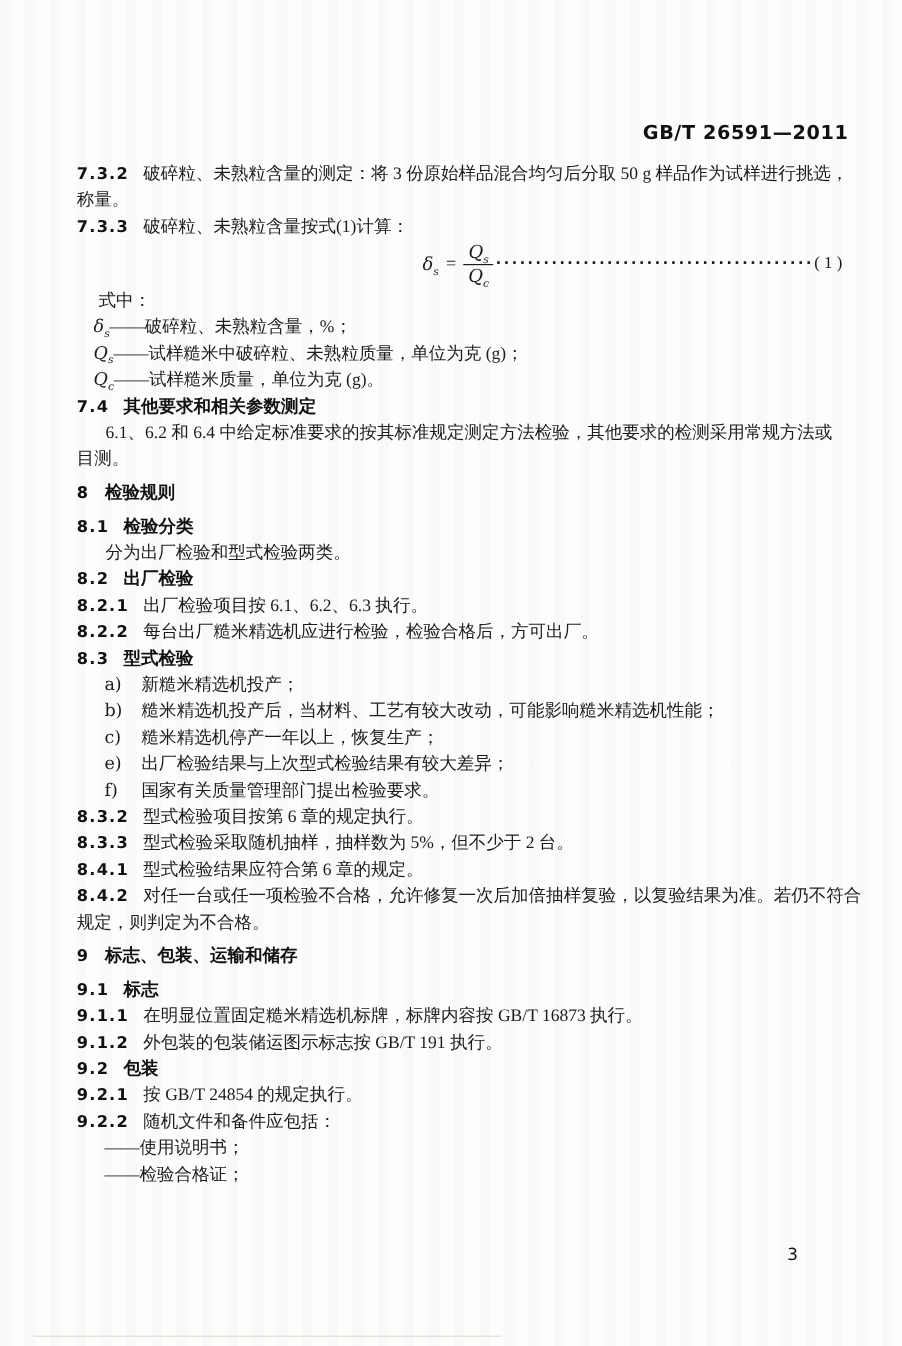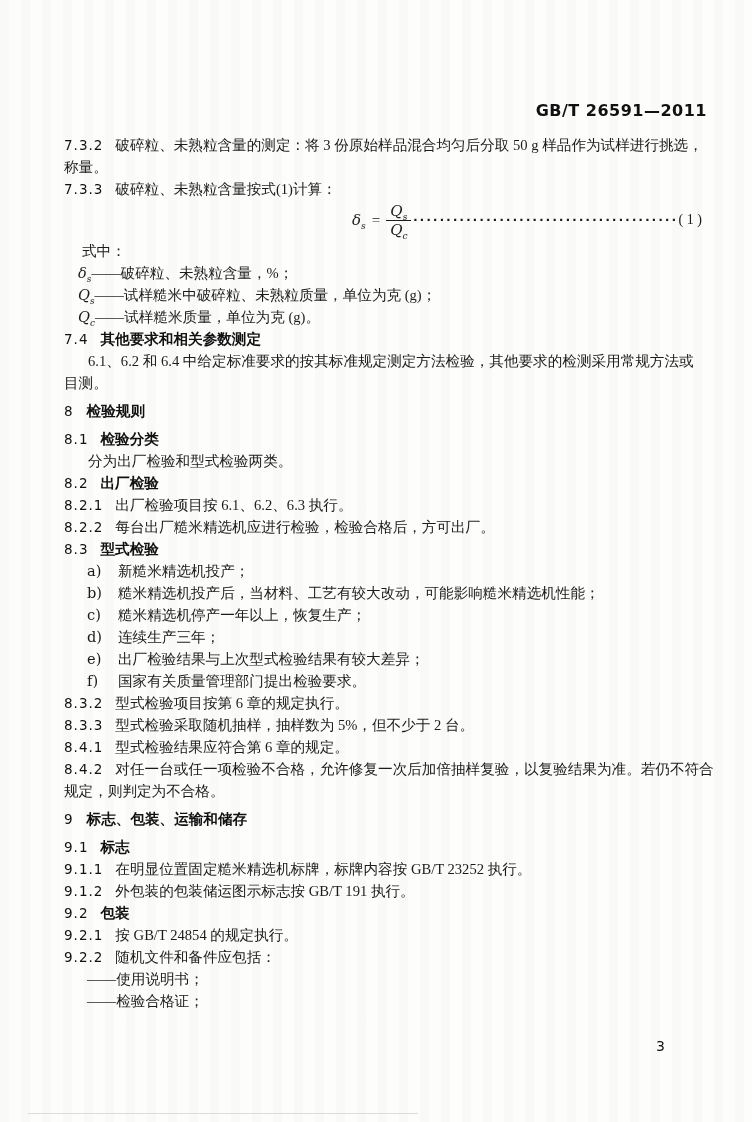--- a/index.html
+++ b/index.html
@@ -27,21 +27,21 @@
     font-weight:700;font-size:16px;letter-spacing:0.5px;color:#111;
   }
   .content{
     position:absolute;left:64px;top:134px;width:630px;
     font-size:14.6px;line-height:22px;color:#1b1b1b;
   }
   p{margin:0;padding:0;}
   .seg{white-space:nowrap;}
   .num{
     font-family:"DejaVu Sans","Liberation Sans",sans-serif;
-    font-weight:400;font-size:13.5px;letter-spacing:1px;
+    font-weight:700;font-size:13.5px;letter-spacing:1px;
     margin-right:12px;color:#111;
   }
   .chapnum{margin-right:14px;letter-spacing:0;}
   .headline{
     font-family:"DejaVu Sans","Liberation Sans",sans-serif;
     font-weight:700;font-size:14.6px;color:#111;
   }
   .chapter{margin-top:6px;margin-bottom:6px;}
   .indent1{padding-left:18px;}   
   .indent2{text-indent:24px;}    
@@ -153,23 +153,20 @@
     <p class="list-item">
       <span class="marker">a)</span><span>新糙米精选机投产；</span>
     </p>
     <p class="list-item">
       <span class="marker">b)</span><span>糙米精选机投产后，当材料、工艺有较大改动，可能影响糙米精选机性能；</span>
     </p>
     <p class="list-item">
       <span class="marker">c)</span><span>糙米精选机停产一年以上，恢复生产；</span>
     </p>
     <p class="list-item">
-      <span class="marker">d)</span><span>连续生产三年；</span>
-    </p>
-    <p class="list-item">
       <span class="marker">e)</span><span>出厂检验结果与上次型式检验结果有较大差异；</span>
     </p>
     <p class="list-item">
       <span class="marker">f)</span><span>国家有关质量管理部门提出检验要求。</span>
     </p>
 
     <p>
       <span class="num">8.3.2</span><span>型式检验项目按第 6 章的规定执行。</span>
     </p>
     <p>
@@ -185,21 +182,21 @@
     </p>
 
     <p class="headline chapter">
       <span class="num chapnum">9</span><span>标志、包装、运输和储存</span>
     </p>
 
     <p class="headline">
       <span class="num">9.1</span><span>标志</span>
     </p>
     <p>
-      <span class="num">9.1.1</span><span>在明显位置固定糙米精选机标牌，标牌内容按 GB/T 23252 执行。</span>
+      <span class="num">9.1.1</span><span>在明显位置固定糙米精选机标牌，标牌内容按 GB/T 16873 执行。</span>
     </p>
     <p>
       <span class="num">9.1.2</span><span>外包装的包装储运图示标志按 GB/T 191 执行。</span>
     </p>
 
     <p class="headline">
       <span class="num">9.2</span><span>包装</span>
     </p>
     <p>
       <span class="num">9.2.1</span><span>按 GB/T 24854 的规定执行。</span>

